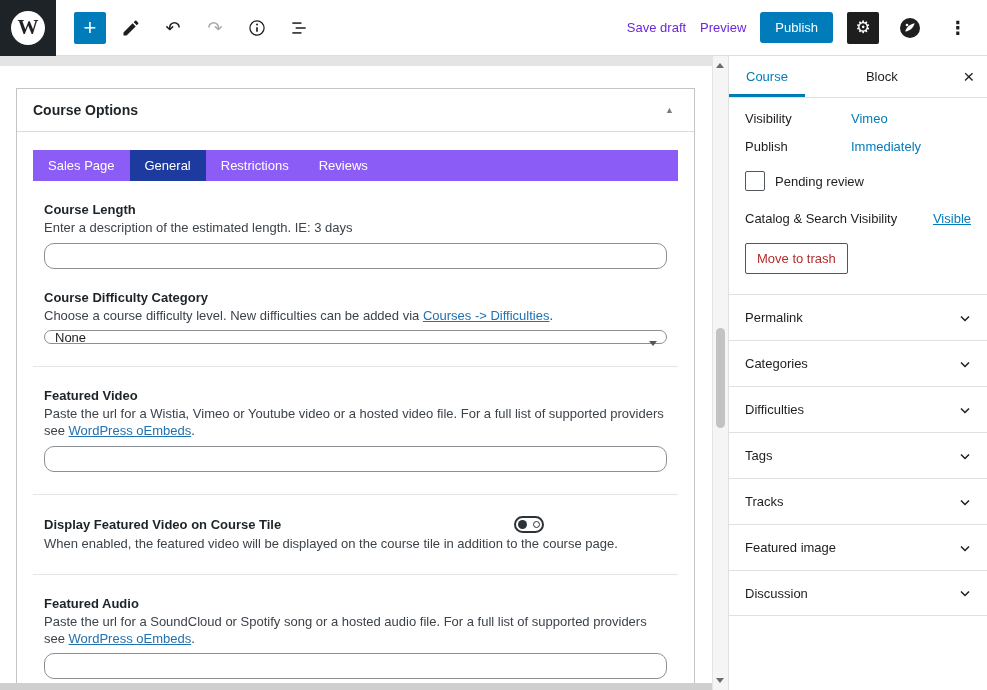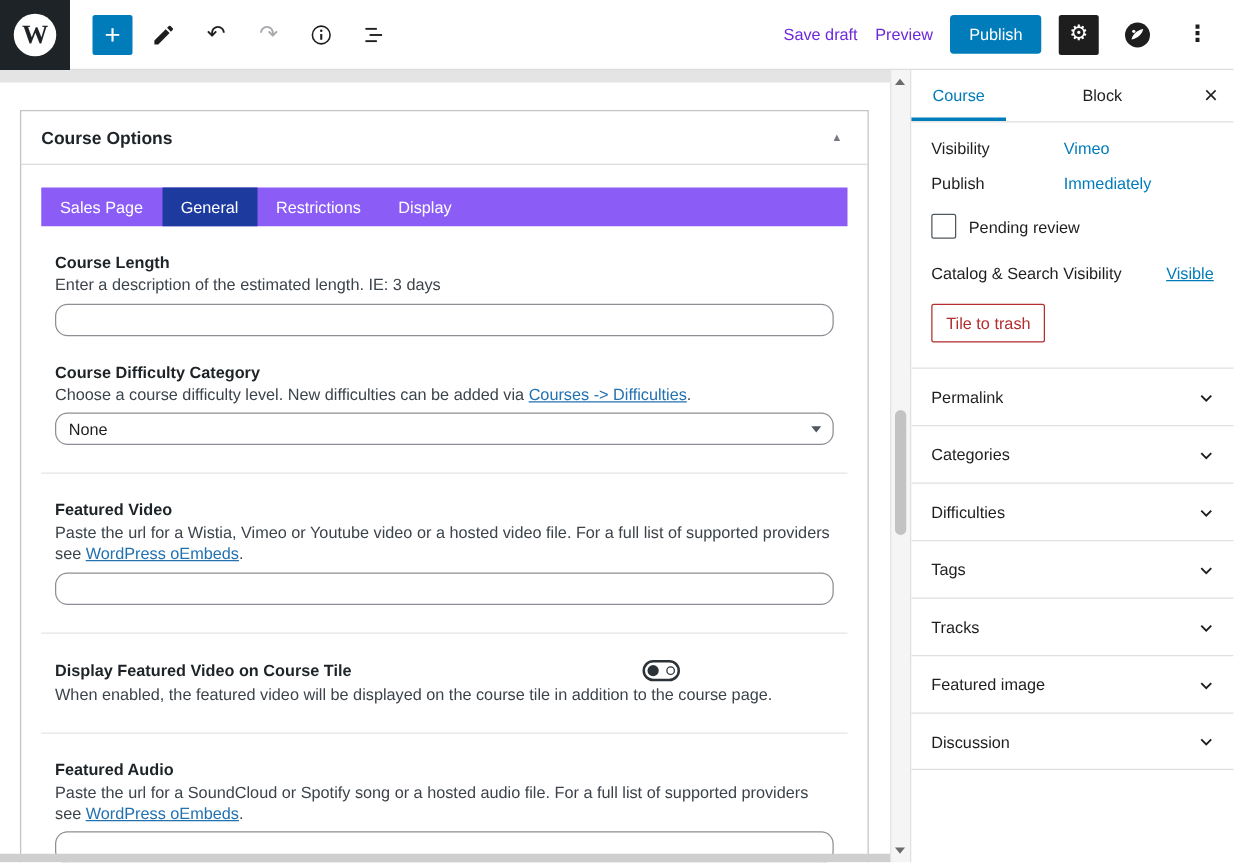--- a/index.html
+++ b/index.html
@@ -39,21 +39,21 @@
   .llms-tabs { display:flex; background:#8b5cf6; }
   .llms-tab { padding:8px 15px; color:#fff; font-size:13px; cursor:pointer; }
   .llms-tab.active { background:#1d3b9e; }
 
   .llms-form { padding:0 11px; }
   .fgroup { margin-top:21px; }
   .flabel { font-weight:bold; color:#1d2327; font-size:13px; }
   .fdesc { color:#3c434a; font-size:13px; margin-top:3px; line-height:1.28; }
   .inline-link { color:#2271b1; text-decoration:underline; cursor:pointer; }
   .finput { display:block; width:100%; height:26px; border:1px solid #8c8f94; border-radius:10px; margin-top:6px; padding:0 10px; font-size:13px; font-family:inherit; background:#fff; }
-  .fselect { position:relative; width:100%; height:26px; border:1px solid #8c8f94; border-radius:10px; margin-top:6px; display:flex; align-items:center; padding:0 10px; background:#fff; cursor:pointer; }
+  .fselect { position:relative; width:100%; height:14px; border:1px solid #8c8f94; border-radius:10px; margin-top:6px; display:flex; align-items:center; padding:0 10px; background:#fff; cursor:pointer; }
   .fselect-arrow { position:absolute; right:9px; top:10px; width:0; height:0; border-left:4px solid transparent; border-right:4px solid transparent; border-top:5px solid #50575e; }
   .fsep { border:none; border-top:1px solid #e5e5e5; margin:22px -11px 0; }
   .toggle-row { display:flex; align-items:center; }
   .toggle-row .flabel { flex:0 0 470px; }
   .toggle { position:relative; width:30px; height:17px; border:2px solid #2c3338; border-radius:10px; background:#fff; cursor:pointer; }
   .toggle-knob { position:absolute; left:2px; top:2px; width:9px; height:9px; background:#2c3338; border-radius:50%; }
   .toggle-ring { position:absolute; right:2px; top:3px; width:7px; height:7px; border:1.5px solid #2c3338; border-radius:50%; }
 
   
   .scrollcol { flex:0 0 16px; width:16px; background:#f5f5f5; border-left:1px solid #e4e4e4; position:relative; }
@@ -146,21 +146,21 @@
         <div class="mb-header">
           <span class="mb-title">Course Options</span>
           <button class="mb-collapse">▲</button>
         </div>
         <div class="mb-body">
 
           <div class="llms-tabs">
             <div class="llms-tab">Sales Page</div>
             <div class="llms-tab active">General</div>
             <div class="llms-tab">Restrictions</div>
-            <div class="llms-tab">Display</div>
+            <div class="llms-tab">Reviews</div>
           </div>
 
           <div class="llms-form">
 
             <div class="fgroup">
               <div class="flabel">Course Length</div>
               <p class="fdesc">Enter a description of the estimated length. IE: 3 days</p>
               <input class="finput" type="text" value="" style="">
             </div>
 
@@ -240,21 +240,21 @@
         <div class="check-row">
           <span class="checkbox"></span>
           <span>Pending review</span>
         </div>
 
         <div class="catalog-row">
           <span>Catalog &amp; Search Visibility</span>
           <button class="sb-link underline">Visible</button>
         </div>
 
-        <button class="trash-btn">Tile to trash</button>
+        <button class="trash-btn">Move to trash</button>
       </div>
 
       <div class="sb-collapsed">
         <span>Permalink</span>
         <svg class="chev" width="12" height="12" viewBox="0 0 12 12">
             <path d="M2 4.5L6 8.5 10 4.5" fill="none" stroke="#1e1e1e" stroke-width="1.5"></path>
           </svg>
       </div>
       <div class="sb-collapsed">
         <span>Categories</span>

